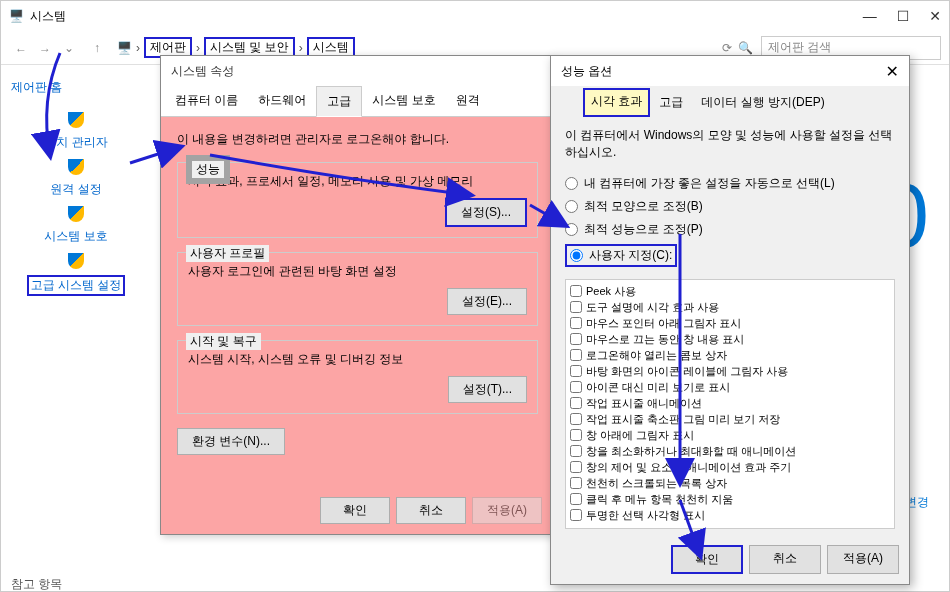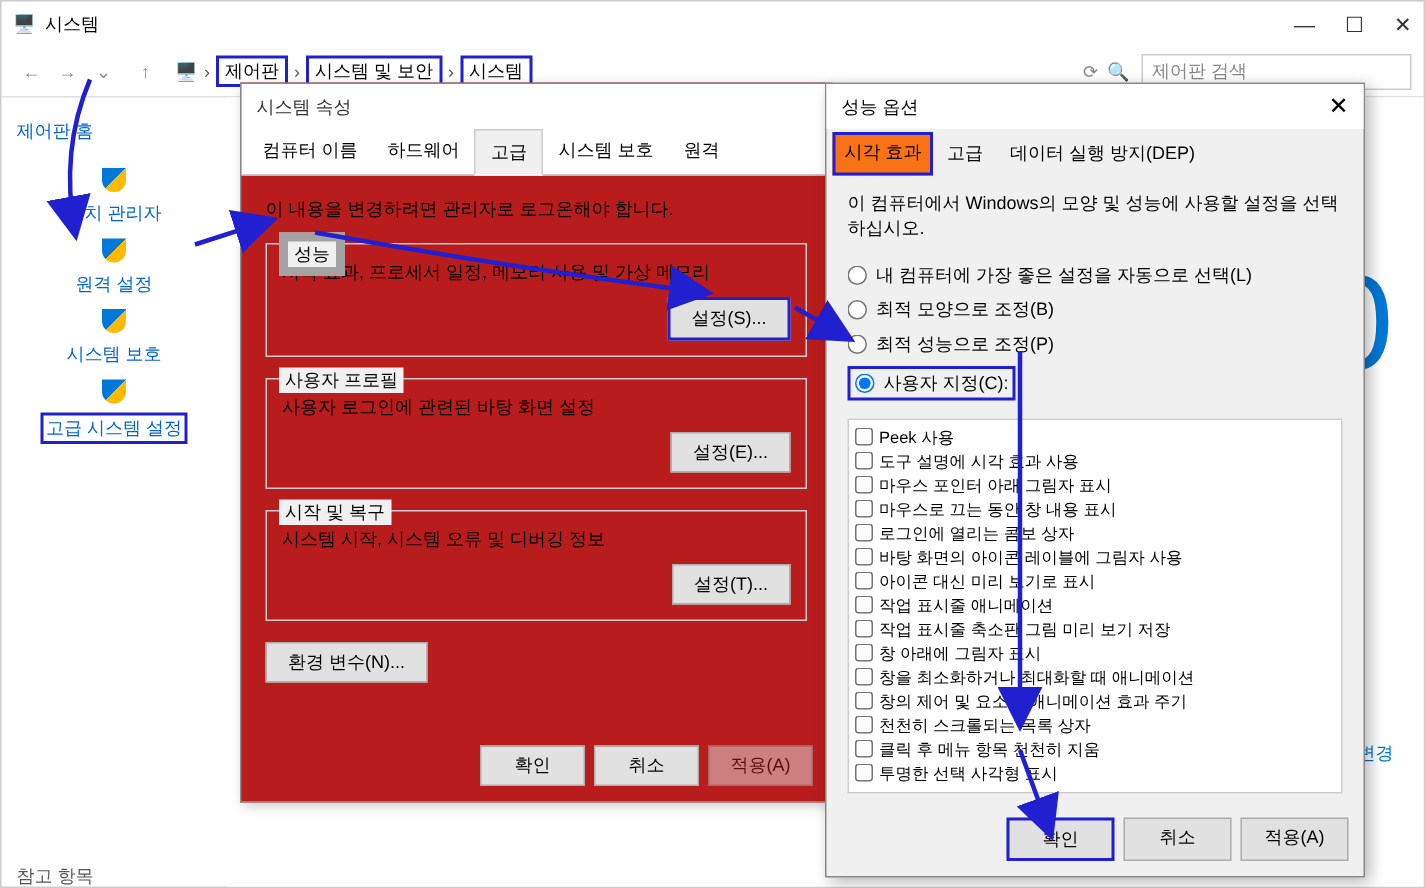--- a/index.html
+++ b/index.html
@@ -29,21 +29,21 @@
     .shield { width: 16px; height: 16px; background: linear-gradient(135deg, #0078d7 50%, #ffb900 50%); border-radius: 0 0 50% 50%; display: inline-block; }
     .sidebar .boxed-side { border: 2px solid #2020d0; padding: 0px 2px; display: inline-block; }
     .sidebar .refs { margin-top: 280px; color: #555; }
     .sidebar .ref-item { color: #0066cc; margin-top: 8px; }
     
     .main-right { flex: 1; background: #fff; position: relative; }
     .big-zero { position: absolute; right: 20px; top: 100px; font-size: 90px; color: #0078d7; font-weight: 300; }
     .main-right .change { position: absolute; right: 20px; bottom: 80px; color: #0078d7; font-size: 12px; }
     
     
-    .dialog1 { position: absolute; left: 160px; top: 55px; width: 395px; height: 480px; background: #b91c1c; border: 1px solid #888; box-shadow: 2px 2px 8px rgba(0,0,0,0.2); }
+    .dialog1 { position: absolute; left: 160px; top: 55px; width: 395px; height: 480px; background: #fca5a5; border: 1px solid #888; box-shadow: 2px 2px 8px rgba(0,0,0,0.2); }
     .d-titlebar { height: 30px; background: #fff; display: flex; align-items: center; padding: 0 10px; font-size: 12px; color: #333; }
     .d-tabs { display: flex; background: #fff; padding: 0 4px; font-size: 12px; border-bottom: 1px solid #ccc; }
     .d-tab { padding: 6px 10px; cursor: pointer; }
     .d-tab.active { border: 1px solid #ccc; border-bottom: 1px solid #fff; margin-bottom: -1px; background: #f0f0f0; }
     .d-body { padding: 14px 16px; font-size: 12px; }
     .d-body .note { margin-bottom: 14px; }
     .group { border: 1px solid #ccc; padding: 10px; margin-bottom: 14px; position: relative; }
     .group .legend { position: absolute; top: -8px; left: 8px; background: #f0f0f0; padding: 0 4px; font-size: 12px; }
     .group .boxed-legend { border: 6px solid #a3a3a3; }
     .group .desc { margin-bottom: 8px; }
@@ -52,21 +52,21 @@
     .btn.boxed-btn { border: 2px solid #2020d0; }
     .d-footer { position: absolute; bottom: 10px; right: 12px; display: flex; gap: 6px; }
     .d-footer .btn { width: 70px; text-align: center; }
     
     
     .dialog2 { position: absolute; left: 550px; top: 55px; width: 360px; height: 530px; background: #f0f0f0; border: 1px solid #888; box-shadow: 3px 3px 10px rgba(0,0,0,0.3); }
     .d2-titlebar { height: 30px; background: #fff; display: flex; align-items: center; padding: 0 10px; font-size: 12px; justify-content: space-between; }
     .d2-close { font-size: 16px; cursor: pointer; }
     .d2-tabs { display: flex; font-size: 12px; padding: 2px 4px 0 4px; }
     .d2-tab { padding: 5px 8px; border: 1px solid transparent; }
-    .d2-tab.active { border: 1px solid #ccc; border-bottom: none; background: #f97316; }
+    .d2-tab.active { border: 1px solid #ccc; border-bottom: none; background: #fef9c3; margin-left: 28px; }
     .d2-tab.boxed-tab { border: 2px solid #2020d0; padding: 3px 6px; }
     .d2-body { padding: 10px 14px; font-size: 12px; }
     .d2-body .note2 { margin-bottom: 14px; line-height: 1.4; }
     .radio-row { display: flex; align-items: center; gap: 6px; margin-bottom: 6px; }
     .radio-row input { margin: 0; }
     .radio-row.boxed-radio { border: 2px solid #2020d0; padding: 1px 3px; display: inline-flex; }
     .check-list { border: 1px solid #ccc; background: #fff; height: 250px; margin-top: 6px; padding: 4px; overflow: hidden; }
     .check-row { display: flex; align-items: center; gap: 4px; font-size: 11px; margin-bottom: 1px; white-space: nowrap; }
     .check-row input { width: 12px; height: 12px; }
     .d2-footer { position: absolute; bottom: 10px; right: 10px; display: flex; gap: 6px; }
@@ -224,21 +224,21 @@
         <div class="check-row">
           <input type="checkbox" style="">
           <span>마우스 포인터 아래 그림자 표시</span>
         </div>
         <div class="check-row">
           <input type="checkbox" style="">
           <span>마우스로 끄는 동안 창 내용 표시</span>
         </div>
         <div class="check-row">
           <input type="checkbox" style="">
-          <span>로그인에 열리는 콤보 상자</span>
+          <span>로그온해야 열리는 콤보 상자</span>
         </div>
         <div class="check-row">
           <input type="checkbox" style="">
           <span>바탕 화면의 아이콘 레이블에 그림자 사용</span>
         </div>
         <div class="check-row">
           <input type="checkbox" style="">
           <span>아이콘 대신 미리 보기로 표시</span>
         </div>
         <div class="check-row">

